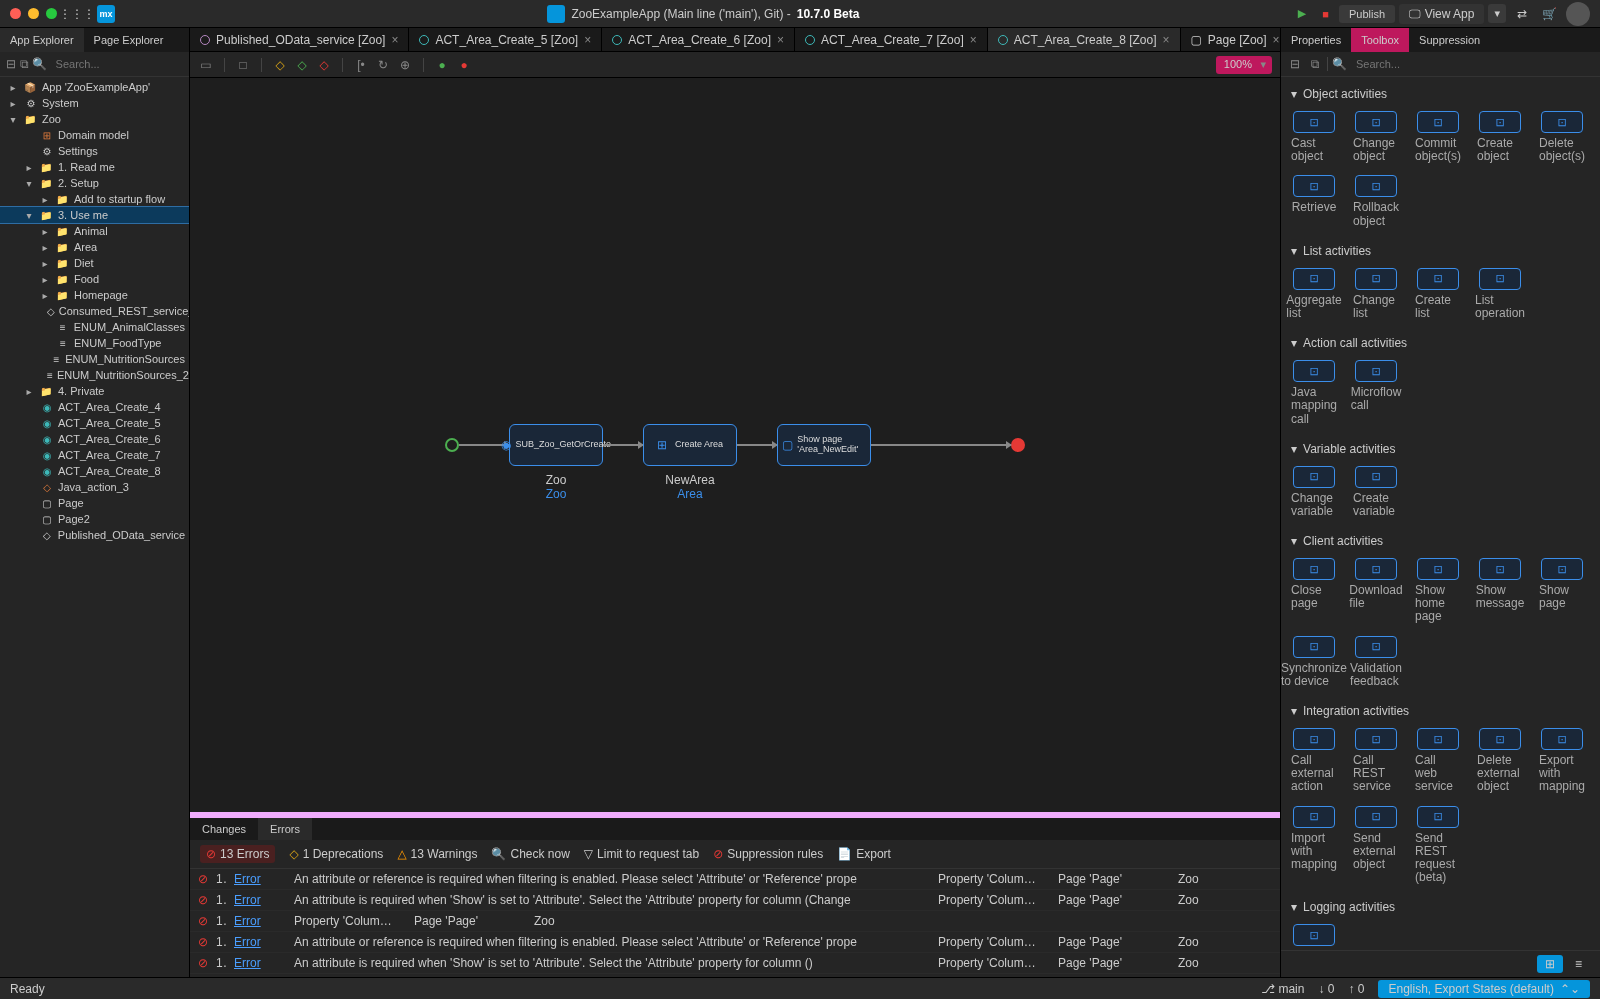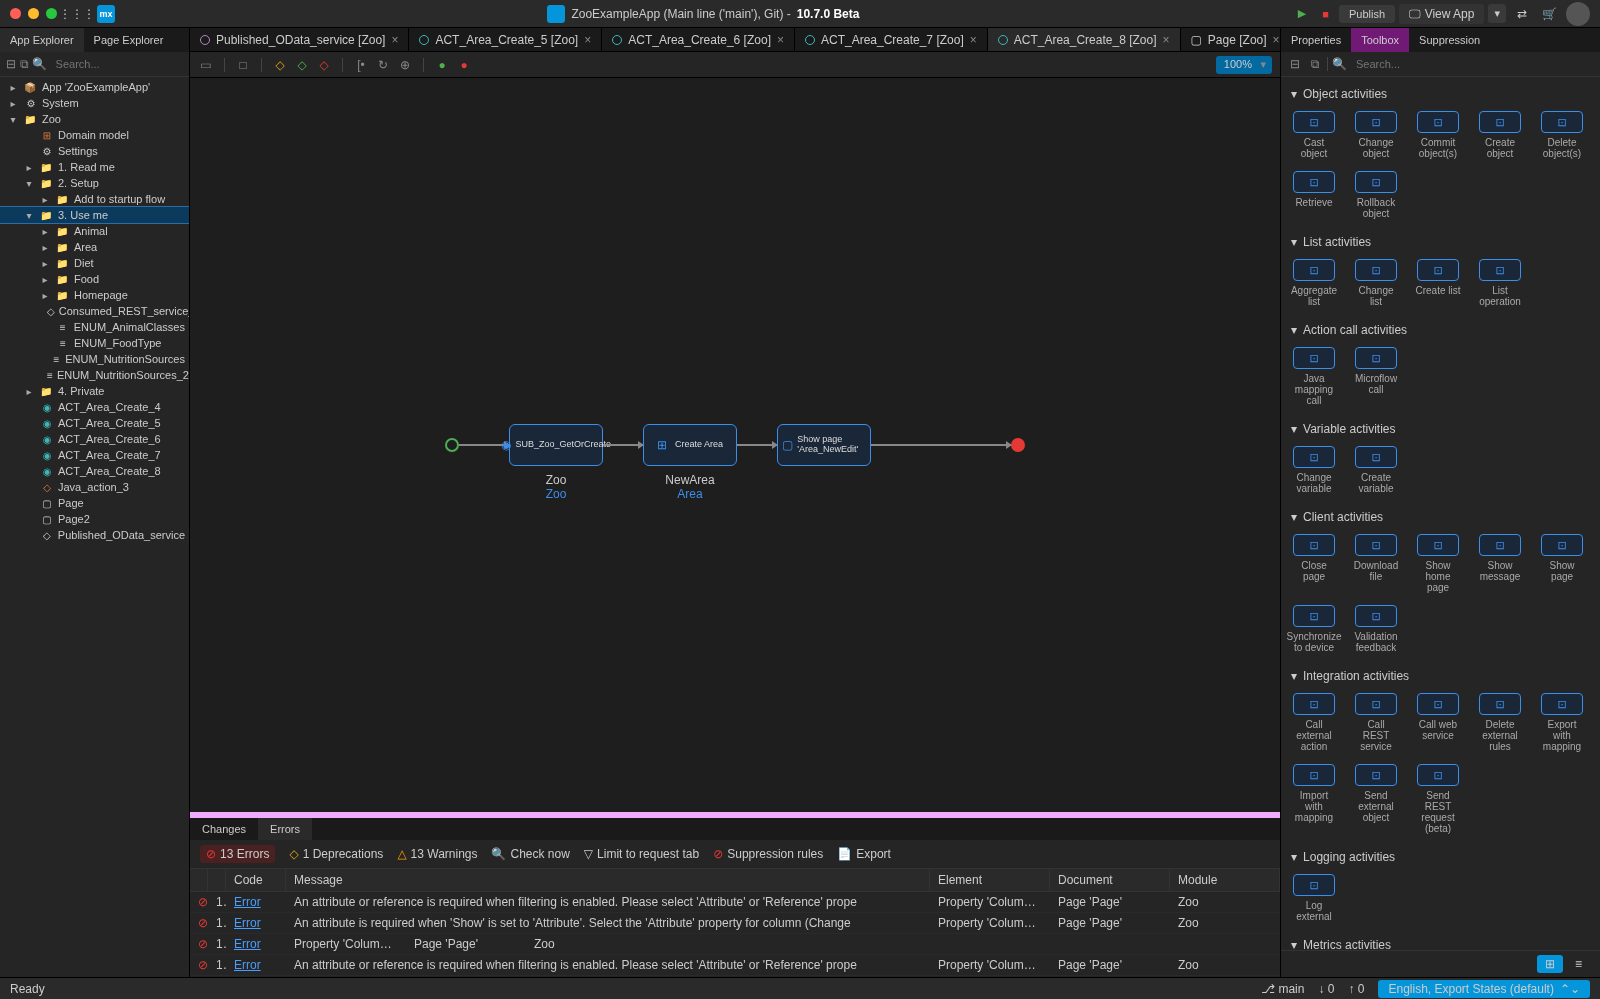--- a/index.html
+++ b/index.html
@@ -39,21 +39,21 @@
 .tab{display:flex;align-items:center;padding:0 10px;gap:6px;border-right:1px solid #000;font-size:11px;cursor:pointer;white-space:nowrap}
 .tab.active{background:#2a2a2a}
 .tab-dot{width:10px;height:10px;border:1.5px solid #3b8eea;border-radius:50%}
 .tab-dot.teal{border-color:#3db8b8}
 .tab-dot.purple{border-color:#b586c0}
 .tab-close{color:#888;font-size:12px}
 .editor-toolbar{display:flex;align-items:center;padding:4px 8px;gap:10px;background:#252525;border-bottom:1px solid #000;height:26px}
 .et-group{display:flex;gap:6px;align-items:center}
 .et-btn{width:16px;height:16px;display:flex;align-items:center;justify-content:center;cursor:pointer;color:#888}
 .et-sep{width:1px;height:14px;background:#444}
-.zoom{margin-left:auto;padding:2px 20px 4px 8px;background:#0369a1;border-radius:3px;font-size:11px;position:relative}
+.zoom{margin-left:auto;padding:2px 20px 4px 8px;background:#be185d;border-radius:3px;font-size:11px;position:relative}
 .zoom::after{content:"▾";position:absolute;right:6px;color:#888}
 .canvas{flex:1;background:#1e1e1e;position:relative;overflow:hidden}
 .flow{position:absolute;top:50%;left:50%;transform:translate(-50%,-50%);display:flex;align-items:center}
 .node-start{width:14px;height:14px;border:2px solid #4caf50;border-radius:50%;background:#1e1e1e}
 .node-end{width:14px;height:14px;border:2px solid #e53935;border-radius:50%;background:#e53935}
 .arrow{height:2px;background:#888;position:relative;flex-shrink:0}
 .arrow::after{content:"";position:absolute;right:-1px;top:-3px;border-left:6px solid #888;border-top:4px solid transparent;border-bottom:4px solid transparent}
 .activity{width:94px;height:42px;border:1px solid #3b8eea;border-radius:6px;background:#1a2738;display:flex;align-items:center;justify-content:center;gap:4px;padding:4px;position:relative}
 .activity-icon{width:14px;height:14px;background:transparent;color:#3b8eea;font-size:12px}
 .activity-text{font-size:9px;color:#ddd;line-height:1.1}
@@ -69,29 +69,29 @@
 .ep-table{flex:1;overflow:auto}
 .ep-header{display:flex;background:#2a2a2a;border-bottom:1px solid #333;font-size:11px}
 .ep-th{padding:4px 8px;border-right:1px solid #333}
 .ep-row{display:flex;border-bottom:1px solid #2a2a2a;font-size:11px}
 .ep-td{padding:3px 8px;overflow:hidden;white-space:nowrap;text-overflow:ellipsis}
 .ep-link{color:#4a9eff;text-decoration:underline;cursor:pointer}
 .c0{width:18px}.c1{width:18px}.c2{width:60px}.c3{flex:1;min-width:0}.c4{width:120px}.c5{width:120px}.c6{width:110px}
 .sidebar-right{width:320px;background:#252525;border-left:1px solid #000;display:flex;flex-direction:column;overflow:hidden}
 .sr-tabs{display:flex;background:#1a1a1a}
 .sr-tab{padding:6px 10px;font-size:11px;cursor:pointer}
-.sr-tab.active{background:#701a75}
+.sr-tab.active{background:#be185d}
 .sr-toolbar{display:flex;align-items:center;padding:4px 6px;gap:4px;border-bottom:1px solid #333}
 .toolbox{flex:1;overflow:auto;padding:4px 0}
 .tb-section{padding:0 10px}
 .tb-section-hdr{display:flex;align-items:center;gap:6px;padding:6px 0;font-size:11px;font-weight:500;cursor:pointer}
 .tb-grid{display:flex;flex-wrap:wrap;gap:12px 16px;padding:4px 0 10px}
 .tb-item{width:46px;display:flex;flex-direction:column;align-items:center;gap:4px;cursor:pointer}
 .tb-item-icon{width:42px;height:22px;border:1px solid #3b8eea;border-radius:4px;background:#1a2738;display:flex;align-items:center;justify-content:center;color:#3b8eea;font-size:11px}
-.tb-item-label{font-size:10px;text-align:center;line-height:1.1;color:#aaa}
+.tb-item-label{font-size:12px;text-align:left;line-height:1.1;color:#aaa}
 .statusbar{height:22px;background:#2a2a2a;display:flex;align-items:center;padding:0 10px;justify-content:space-between;font-size:11px;color:#999;border-top:1px solid #000}
 .sb-right-area{display:flex;align-items:center;gap:14px}
 .lang{background:#0595db;padding:2px 10px;border-radius:3px;color:#fff;display:flex;align-items:center;gap:6px}
 </style>
 </head>
 <body>
 
 <div class="titlebar">
   <div class="tb-left">
     <div class="traffic">
@@ -404,29 +404,20 @@
         <div class="ep-filter">
             <span style="color:#e53935">⊘</span>
             <span>Suppression rules</span>
           </div>
         <div class="ep-filter">
             <span style="color:#3b8eea">📄</span>
             <span>Export</span>
           </div>
       </div>
       <div class="ep-table">
-        <div class="ep-header">
-          <div class="ep-th c0"></div>
-            <div class="ep-th c1"></div>
-          <div class="ep-th c2">Code</div>
-          <div class="ep-th c3">Message</div>
-          <div class="ep-th c4">Element</div>
-          <div class="ep-th c5">Document</div>
-          <div class="ep-th c6">Module</div>
-        </div>
         <div id="ep-rows">
             <div class="ep-row">
               <div class="ep-td c0"><span style="color:#e53935">⊘</span></div>
               <div class="ep-td c1">1·</div>
               <div class="ep-td c2"><span class="ep-link">Error</span></div>
               <div class="ep-td c3">An attribute or reference is required when filtering is enabled. Please select 'Attribute' or 'Reference' prope</div>
               <div class="ep-td c4">Property 'Columns/1/Attri</div>
               <div class="ep-td c5">Page 'Page'</div>
               <div class="ep-td c6">Zoo</div>
             </div>
@@ -625,21 +616,21 @@
             <div class="tb-item">
               <div class="tb-item-icon">⊡</div>
               <div class="tb-item-label">Call REST service</div>
             </div>
             <div class="tb-item">
               <div class="tb-item-icon">⊡</div>
               <div class="tb-item-label">Call web service</div>
             </div>
             <div class="tb-item">
               <div class="tb-item-icon">⊡</div>
-              <div class="tb-item-label">Delete external rules</div>
+              <div class="tb-item-label">Delete external object</div>
             </div>
             <div class="tb-item">
               <div class="tb-item-icon">⊡</div>
               <div class="tb-item-label">Export with mapping</div>
             </div>
             <div class="tb-item">
               <div class="tb-item-icon">⊡</div>
               <div class="tb-item-label">Import with mapping</div>
             </div>
             <div class="tb-item">

